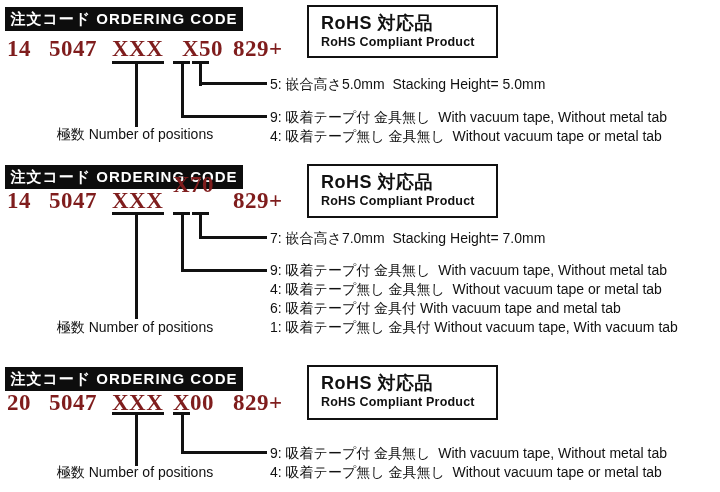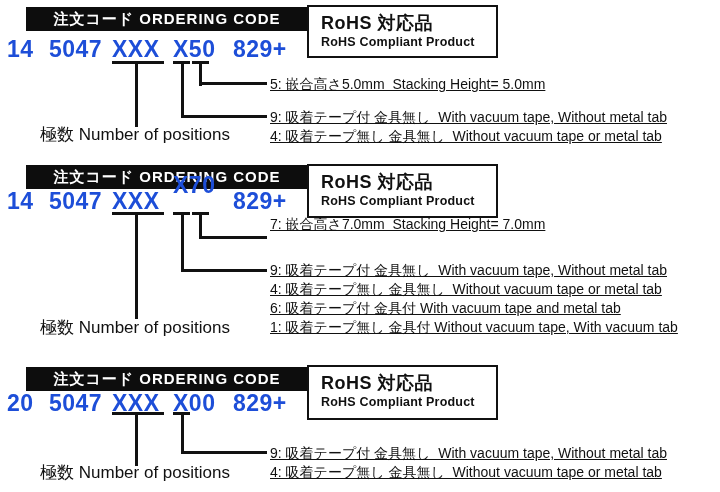--- a/index.html
+++ b/index.html
@@ -2,46 +2,46 @@
 <html><head>
 <meta charset="utf-8">
 <style>
   html,body{margin:0;padding:0;}
   body{
     width:720px;height:492px;background:#ffffff;overflow:hidden;position:relative;
     font-family:"Liberation Sans","DejaVu Sans",sans-serif;color:#111;
   }
   .abs{position:absolute;}
   .bar{
-    position:absolute;left:5px;width:282px;height:24px;background:#0d0d0d;color:#fff;
+    position:absolute;left:5px;width:238px;height:24px;background:#0d0d0d;color:#fff;
     font-weight:bold;font-size:15px;line-height:24px;text-align:center;letter-spacing:1px;
     white-space:pre;
-    margin-left:21px;
   }
   .code-part{
-    position:absolute;font-size:23px;font-weight:bold;line-height:26px;color:#1d4ed8;white-space:pre;
+    position:absolute;font-size:23px;font-weight:bold;line-height:26px;color:#7f1d1d;white-space:pre;
     letter-spacing:0.5px;
+    font-family:Liberation Serif, serif;
   }
   .ln{position:absolute;background:#111;}
-  .row{position:absolute;font-size:14px;line-height:15px;color:#111;white-space:pre;text-decoration:underline;}
-  .plabel{position:absolute;left:40px;width:190px;text-align:center;font-size:17px;line-height:15px;color:#111;white-space:pre;}
+  .row{position:absolute;font-size:14px;line-height:15px;color:#111;white-space:pre;}
+  .plabel{position:absolute;left:40px;width:190px;text-align:center;font-size:14px;line-height:15px;color:#111;white-space:pre;}
   .rohs{position:absolute;left:307px;width:191px;border:2px solid #111;background:#fff;box-sizing:border-box;}
   .rohs-title{font-size:18px;font-weight:bold;line-height:20px;margin:6px 0 0 12px;letter-spacing:0.5px;white-space:pre;}
   .rohs-sub{font-size:12.5px;font-weight:bold;line-height:14px;margin:2px 0 0 12px;letter-spacing:0.2px;white-space:pre;}
 </style>
 </head>
 <body>
 
 <div class="abs" style="left:0;top:0;width:720px;height:158px;">
   <div class="bar" style="top:7px;">注文コード ORDERING CODE</div>
 
   <div class="code-part" style="left:7px;top:36px;">14</div>
   <div class="code-part" style="left:49px;top:36px;">5047</div>
   <div class="code-part" style="left:112px;top:36px;">XXX</div>
-  <div class="code-part" style="left:173px;top:36px;">X50</div>
+  <div class="code-part" style="left:182px;top:36px;">X50</div>
   <div class="code-part" style="left:233px;top:36px;">829+</div>
 
   <div class="rohs" style="top:5px;height:53px;">
     <div class="rohs-title">RoHS 対応品</div>
     <div class="rohs-sub">RoHS Compliant Product</div>
   </div>
 
   <div class="ln" style="left:112px;top:61px;width:52px;height:3px;"></div>
   <div class="ln" style="left:135px;top:61px;width:3px;height:66px;"></div>
   <div class="ln" style="left:173px;top:61px;width:17px;height:3px;"></div>
@@ -73,21 +73,21 @@
 
   <div class="ln" style="left:112px;top:212px;width:52px;height:3px;"></div>
   <div class="ln" style="left:135px;top:212px;width:3px;height:107px;"></div>
   <div class="ln" style="left:173px;top:212px;width:17px;height:3px;"></div>
   <div class="ln" style="left:181px;top:212px;width:3px;height:60px;"></div>
   <div class="ln" style="left:181px;top:269px;width:86px;height:3px;"></div>
   <div class="ln" style="left:192px;top:212px;width:17px;height:3px;"></div>
   <div class="ln" style="left:199px;top:212px;width:3px;height:27px;"></div>
   <div class="ln" style="left:199px;top:236px;width:68px;height:3px;"></div>
 
-  <div class="row" style="left:270px;top:217px;">7: 嵌合高さ7.0mm  Stacking Height= 7.0mm</div>
+  <div class="row" style="left:270px;top:231px;">7: 嵌合高さ7.0mm  Stacking Height= 7.0mm</div>
   <div class="row" style="left:270px;top:263px;">9: 吸着テープ付 金具無し  With vacuum tape, Without metal tab</div>
   <div class="row" style="left:270px;top:282px;">4: 吸着テープ無し 金具無し  Without vacuum tape or metal tab</div>
   <div class="row" style="left:270px;top:301px;">6: 吸着テープ付 金具付 With vacuum tape and metal tab</div>
   <div class="row" style="left:270px;top:320px;">1: 吸着テープ無し 金具付 Without vacuum tape, With vacuum tab</div>
   <div class="plabel" style="top:320px;">極数 Number of positions</div>
 </div>
 
 <div class="abs" style="left:0;top:0;width:720px;height:0;">
   <div class="bar" style="top:367px;">注文コード ORDERING CODE</div>
 

